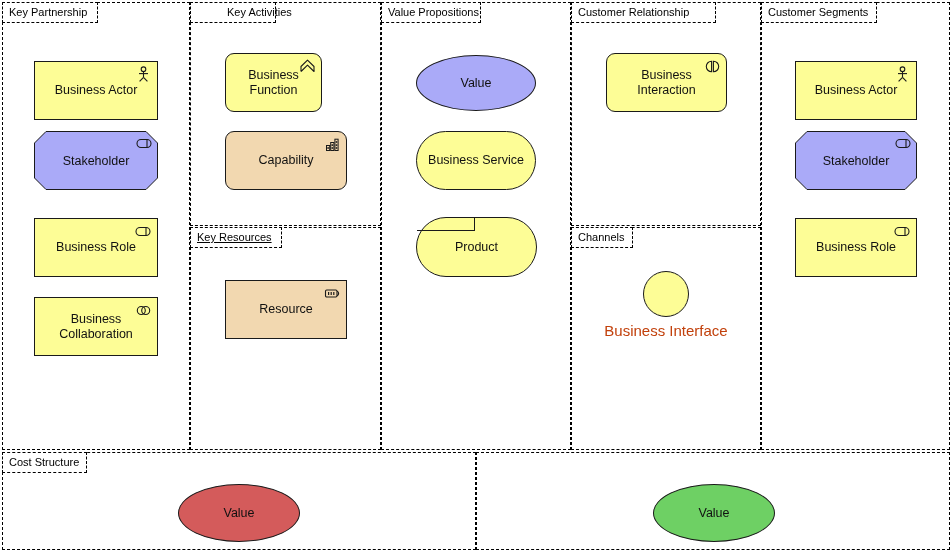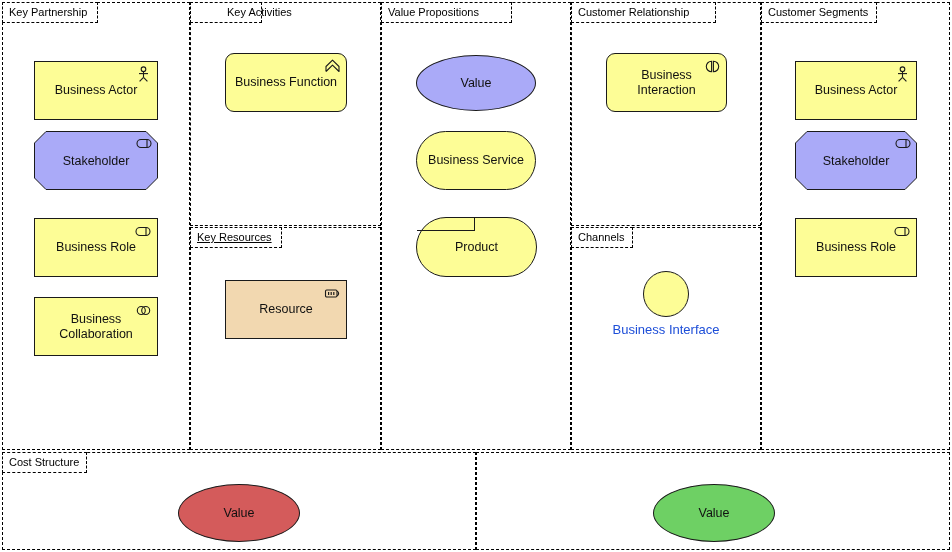--- a/index.html
+++ b/index.html
@@ -120,47 +120,47 @@
     height: 17px;
     z-index: 3;
     pointer-events: none;
   }
   .badge svg { display: block; width: 100%; height: 100%; overflow: visible; }
 
   
   .caption {
     position: absolute;
     text-align: center;
-    font-size: 13px;
-    color: #1d4ed8;
+    font-size: 15px;
+    color: #c2410c;
     white-space: nowrap;
   }
 </style>
 </head>
 <body>
 
 <div id="canvas">
 
   <div class="lane" style="left:2px; top:2px; width:188px; height:448px;"></div>
   <div class="lane-header" style="left:2px; top:2px; width:96px;">
     <span>Key Partnership</span>
   </div>
 
   <div class="lane" style="left:190px; top:2px; width:191px; height:224px;"></div>
-  <div class="lane-header" style="left:190px; top:2px; width:72px;padding-left:36px;">
+  <div class="lane-header" style="left:190px; top:2px; width:86px;padding-left:36px;">
     <span>Key Activities</span>
   </div>
 
   <div class="lane" style="left:190px; top:227px; width:191px; height:223px;"></div>
   <div class="lane-header" style="left:190px; top:227px; width:92px;text-decoration:underline;">
     <span>Key Resources</span>
   </div>
 
   <div class="lane" style="left:381px; top:2px; width:190px; height:448px;"></div>
-  <div class="lane-header" style="left:381px; top:2px; width:131px;">
+  <div class="lane-header" style="left:381px; top:2px; width:100px;">
     <span>Value Propositions</span>
   </div>
 
   <div class="lane" style="left:571px; top:2px; width:190px; height:224px;"></div>
   <div class="lane-header" style="left:571px; top:2px; width:145px;">
     <span>Customer Relationship</span>
   </div>
 
   <div class="lane" style="left:571px; top:227px; width:190px; height:223px;"></div>
   <div class="lane-header" style="left:571px; top:227px; width:62px;">
@@ -219,29 +219,45 @@
     <span class="badge">
       <svg viewBox="0 0 17 17" aria-hidden="true">
         <circle cx="6.3" cy="8.5" r="4.0" fill="none" stroke="#1a1a1a" stroke-width="1.1"></circle>
         <circle cx="10.7" cy="8.5" r="4.0" fill="none" stroke="#1a1a1a" stroke-width="1.1"></circle>
       </svg>
     </span>
     <span class="label">Business Collaboration</span>
   </div>
 
 
-  <div class="el round-sm fill-yellow" style="left:225px; top:53px; width:122px; height:59px;">
+  <div class="el round-sm fill-yellow" style="left:225px; top:53px; width:97px; height:59px;">
     <span class="badge">
       <svg viewBox="0 0 17 17" aria-hidden="true">
         <polyline points="2,13.5 2,8.5 8.5,2.2 15,8.5 15,13.5 8.5,7.2 2,13.5" fill="none" stroke="#1a1a1a" stroke-width="1.1" stroke-linejoin="round"></polyline>
       </svg>
     </span>
     <span class="label">Business Function</span>
   </div>
 
+  <div class="el round-sm fill-tan" style="left:225px; top:131px; width:122px; height:59px;">
+    <span class="badge">
+      <svg viewBox="0 0 17 17" aria-hidden="true">
+        <rect x="2.5" y="9.5" width="3.2" height="5" fill="none" stroke="#1a1a1a" stroke-width="1"></rect>
+        <rect x="6.7" y="6.5" width="3.2" height="8" fill="none" stroke="#1a1a1a" stroke-width="1"></rect>
+        <rect x="10.9" y="3.2" width="3.2" height="11.3" fill="none" stroke="#1a1a1a" stroke-width="1"></rect>
+        <rect x="3.3" y="11.2" width="1.6" height="1.6" fill="#1a1a1a"></rect>
+        <rect x="7.5" y="8.3" width="1.6" height="1.6" fill="#1a1a1a"></rect>
+        <rect x="7.5" y="11.2" width="1.6" height="1.6" fill="#1a1a1a"></rect>
+        <rect x="11.7" y="5.2" width="1.6" height="1.6" fill="#1a1a1a"></rect>
+        <rect x="11.7" y="8.3" width="1.6" height="1.6" fill="#1a1a1a"></rect>
+        <rect x="11.7" y="11.2" width="1.6" height="1.6" fill="#1a1a1a"></rect>
+      </svg>
+    </span>
+    <span class="label">Capability</span>
+  </div>
 
   <div class="el rect fill-tan" style="left:225px; top:272px; width:122px; height:59px;">
     <span class="badge">
       <svg viewBox="0 0 17 17" aria-hidden="true">
         <rect x="1.5" y="5" width="11.5" height="7" rx="1.2" ry="1.2" fill="none" stroke="#1a1a1a" stroke-width="1.1"></rect>
         <path d="M13,6.3 a2.3,2.3 0 0 1 0,4.4" fill="none" stroke="#1a1a1a" stroke-width="1.1"></path>
         <line x1="4.6" y1="7" x2="4.6" y2="10" stroke="#1a1a1a" stroke-width="1.2"></line>
         <line x1="7.2" y1="7" x2="7.2" y2="10" stroke="#1a1a1a" stroke-width="1.2"></line>
         <line x1="9.8" y1="7" x2="9.8" y2="10" stroke="#1a1a1a" stroke-width="1.2"></line>
       </svg>

